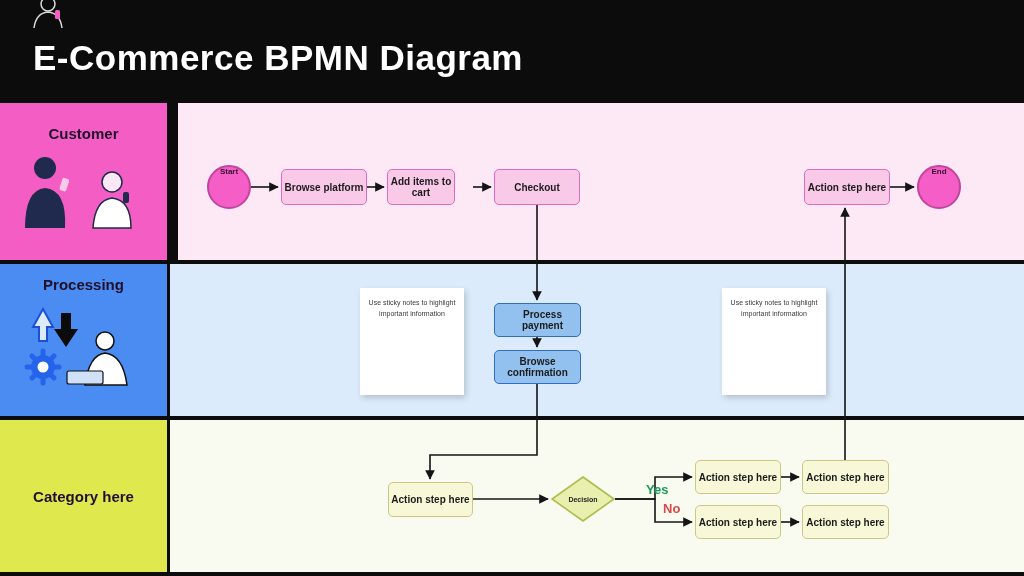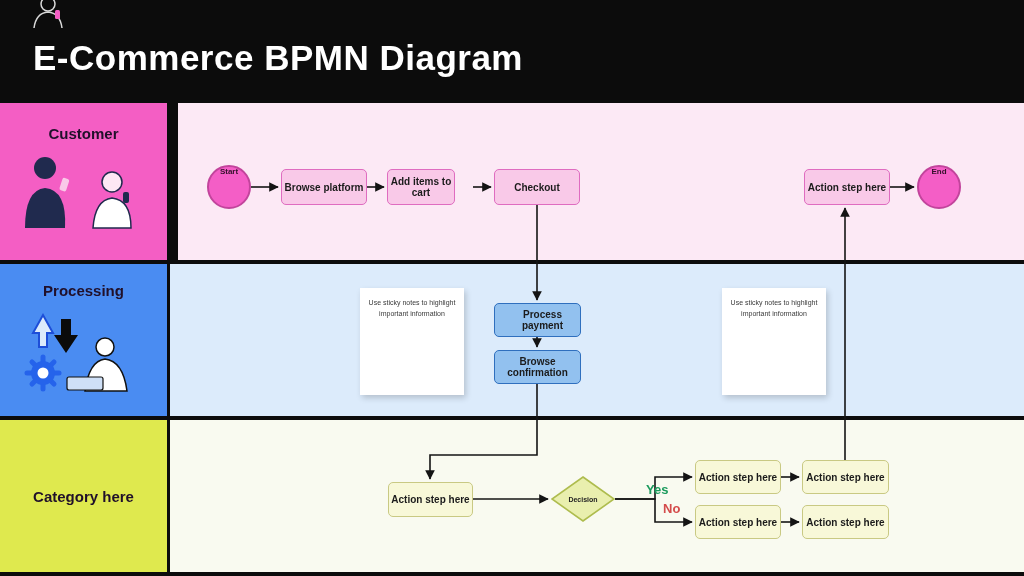--- a/index.html
+++ b/index.html
@@ -70,21 +70,21 @@
         <circle cx="103" cy="34" r="10" fill="#fde7f4" stroke="#202a4e" stroke-width="1.5"></circle>
         <path d="M84 80 Q86 52 103 50 Q122 52 122 80 Z" fill="#ffffff" stroke="#202a4e" stroke-width="1.5"></path>
         <rect x="114" y="44" width="6" height="11" rx="2" fill="#202a4e"></rect>
       </svg>
     </div>
     <div class="lane-body"></div>
   </div>
 
   <div class="lane" id="lane-processing">
     <div class="lane-label">
-      <div class="lane-title" style="margin-top:18px;">Processing</div>
+      <div class="lane-title" style="margin-top:12px;">Processing</div>
       <svg width="150" height="92" viewBox="0 0 150 92" style="margin-top:4px;">
         <path d="M24 30 L34 12 L44 30 L38 30 L38 44 L30 44 L30 30 Z" fill="#dcebfb" stroke="#1d4ed8" stroke-width="2"></path>
         <path d="M62 16 L62 32 L69 32 L57 50 L45 32 L52 32 L52 16 Z" fill="#0b0b0b"></path>
         <g stroke="#2563eb" stroke-width="5" stroke-linecap="round">
           <line x1="34" y1="54" x2="34" y2="86"></line>
           <line x1="18" y1="70" x2="50" y2="70"></line>
           <line x1="23" y1="59" x2="45" y2="81"></line>
           <line x1="45" y1="59" x2="23" y2="81"></line>
         </g>
         <circle cx="34" cy="70" r="12" fill="#2563eb"></circle>

